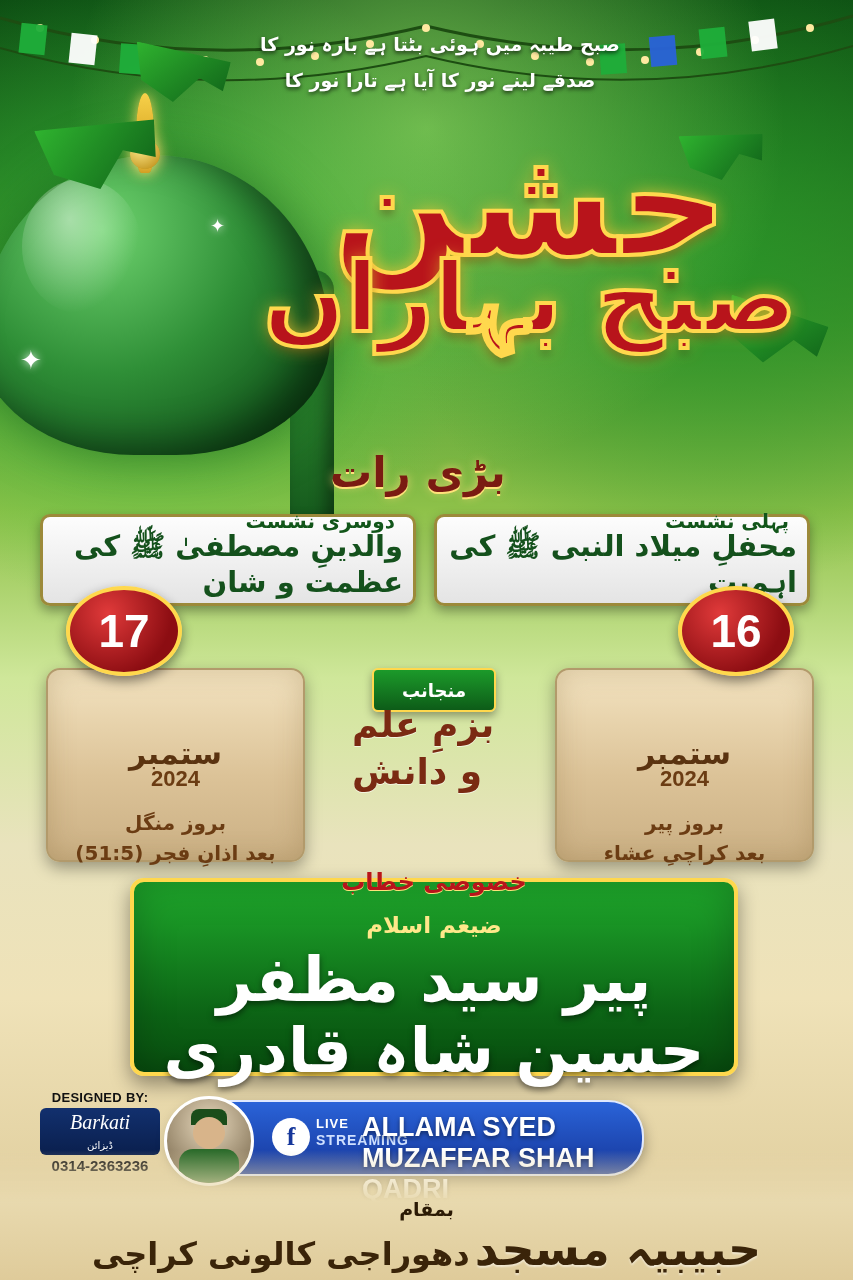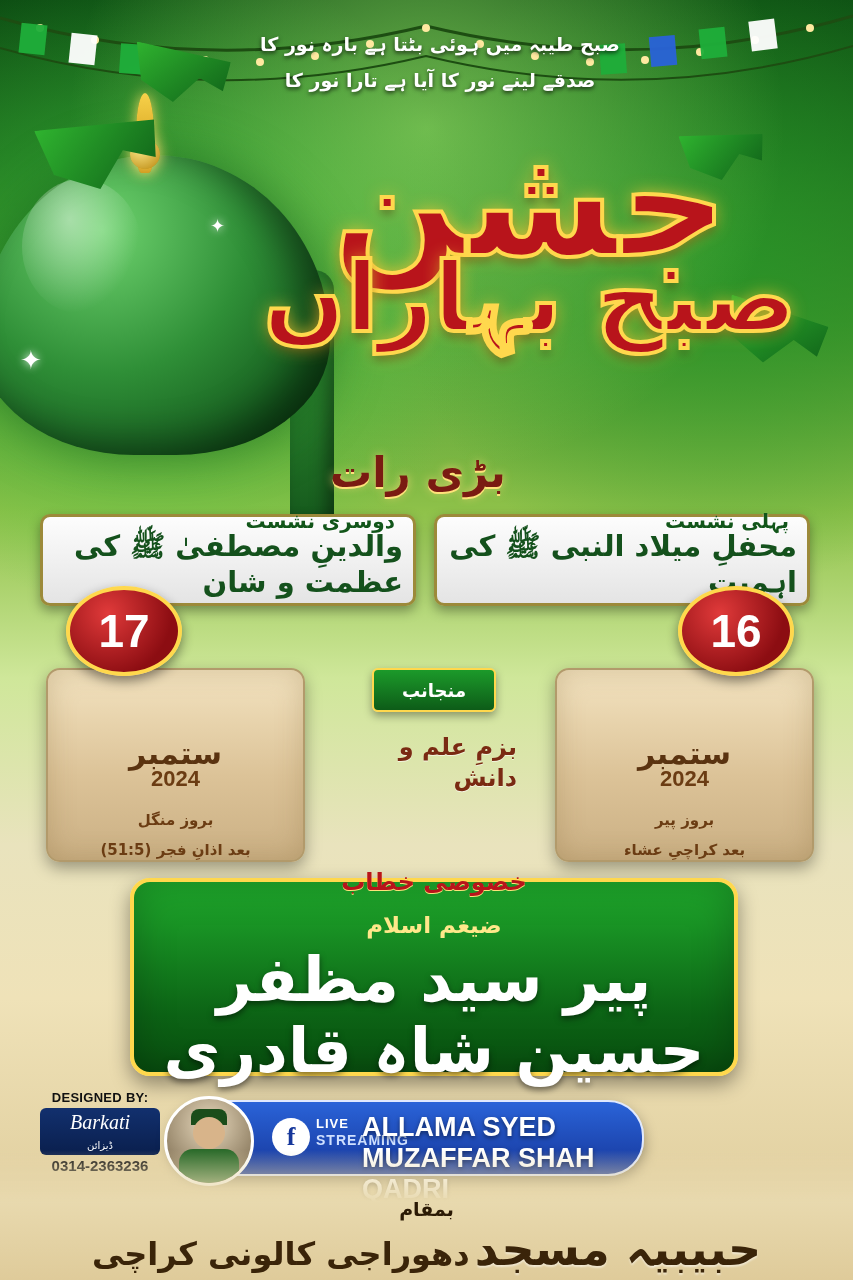--- a/index.html
+++ b/index.html
@@ -131,37 +131,37 @@
   .scroll .month{
     position:absolute;top:58px;left:0;width:100%;text-align:center;
     font-size:30px;font-weight:bold;color:#5a3310;
   }
   .scroll .year{
     position:absolute;top:96px;left:0;width:100%;text-align:center;
     font-size:22px;font-weight:bold;color:#6b3c13;
   }
   .scroll .note{
     position:absolute;top:132px;left:0;width:100%;text-align:center;
-    font-size:15px;font-weight:bold;color:#6b3c13;line-height:1.35;
+    font-size:20px;font-weight:bold;color:#6b3c13;line-height:1.35;
   }
   .mid-tag{
     position:absolute;left:332px;top:40px;width:120px;height:40px;border-radius:6px;
     background:linear-gradient(180deg,#1c9a2a,#0d5c18);border:2px solid #ffd84d;
     color:#fff;font-size:18px;font-weight:bold;display:flex;align-items:center;justify-content:center;
     box-shadow:0 4px 8px rgba(0,0,0,.35);
   }
   .mid-text{
-    position:absolute;left:312px;top:104px;width:165px;text-align:right;
-    font-size:24px;font-weight:bold;color:#7a2a12;line-height:1.3;
+    position:absolute;left:312px;top:74px;width:165px;text-align:left;
+    font-size:36px;font-weight:bold;color:#7a2a12;line-height:1.3;
     text-shadow:0 1px 0 rgba(255,255,255,.6);
   }
 
   
   .speaker-panel{
-    position:absolute;top:878px;left:130px;width:600px;height:190px;border-radius:20px;
+    position:absolute;top:878px;left:130px;width:600px;height:190px;border-radius:14px;
     background:linear-gradient(180deg,#1faa2c,#0c6315 70%,#08500f);
     border:4px solid #ffd84d;
     box-shadow:0 8px 20px rgba(0,0,0,.4), inset 0 0 40px rgba(0,0,0,.25);
   }
   .khitab{
     position:absolute;top:-22px;left:0;width:100%;text-align:center;
     font-size:24px;font-weight:bold;color:#b8141b;
     text-shadow:0 1px 0 #ffe27a;
   }
   .zeeghum{

